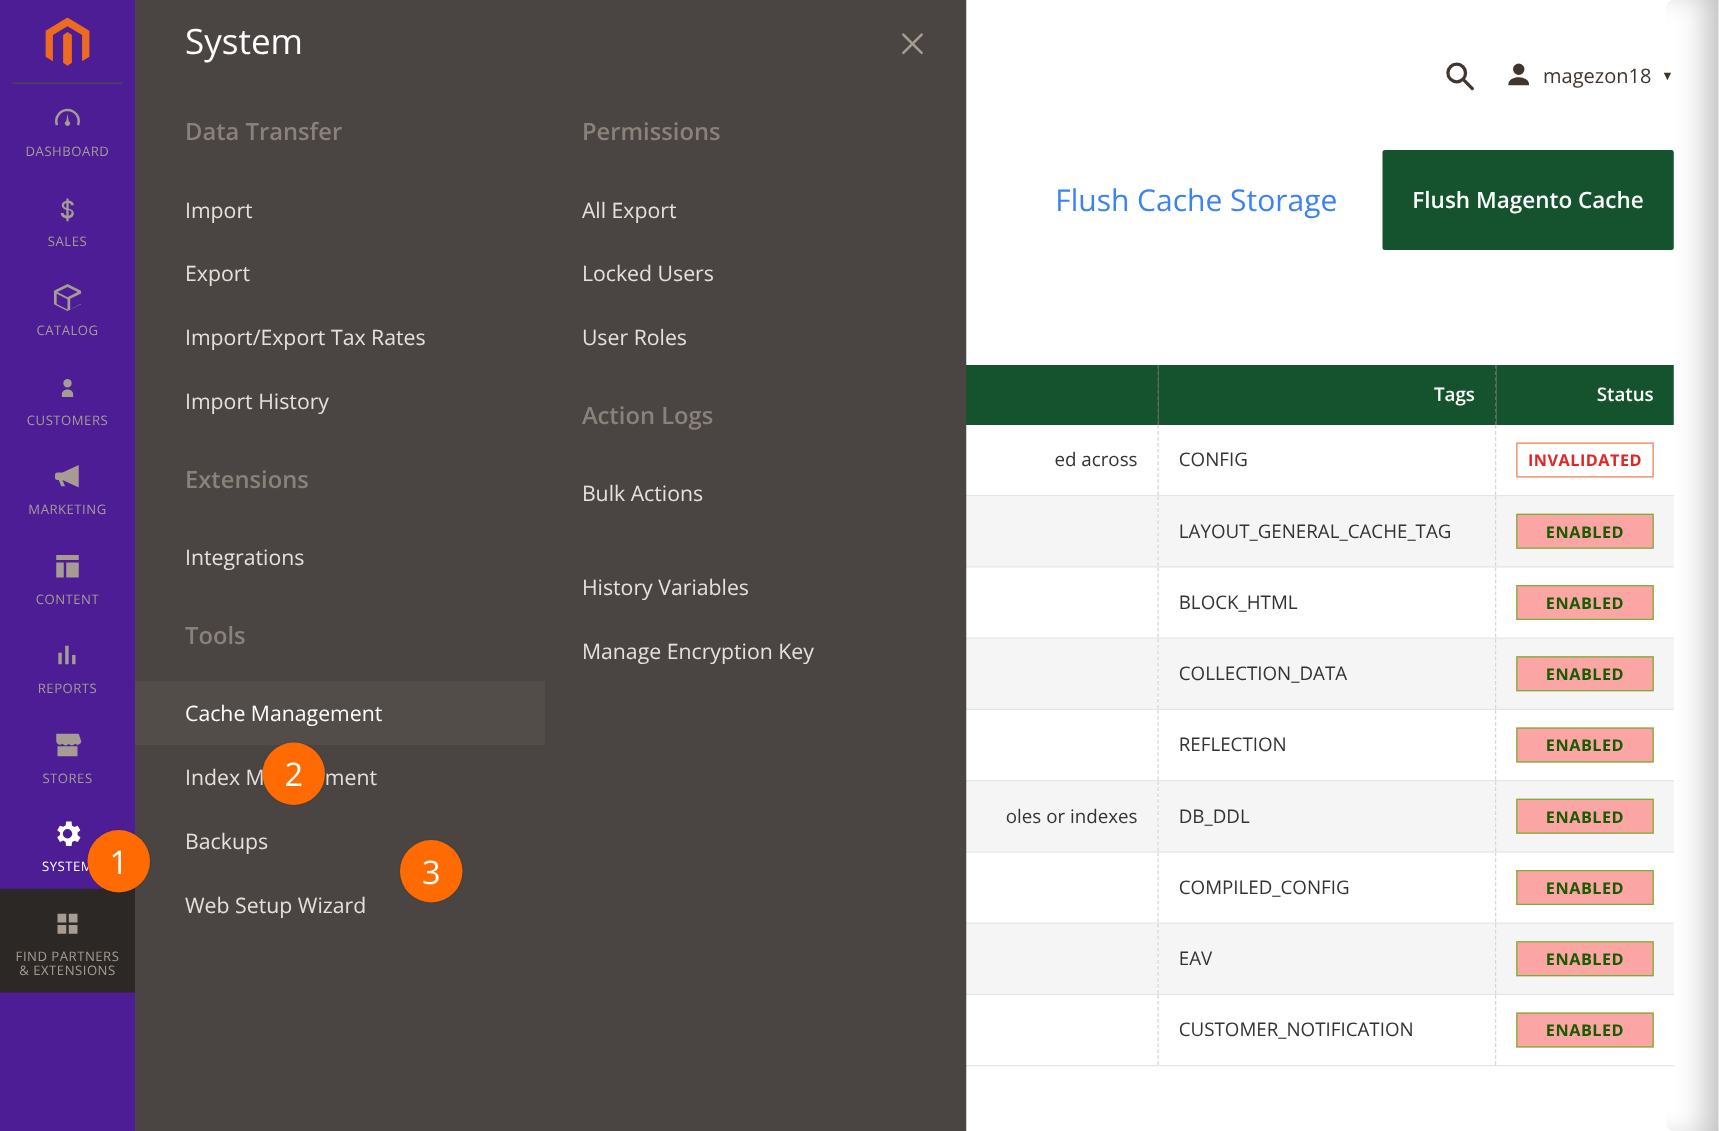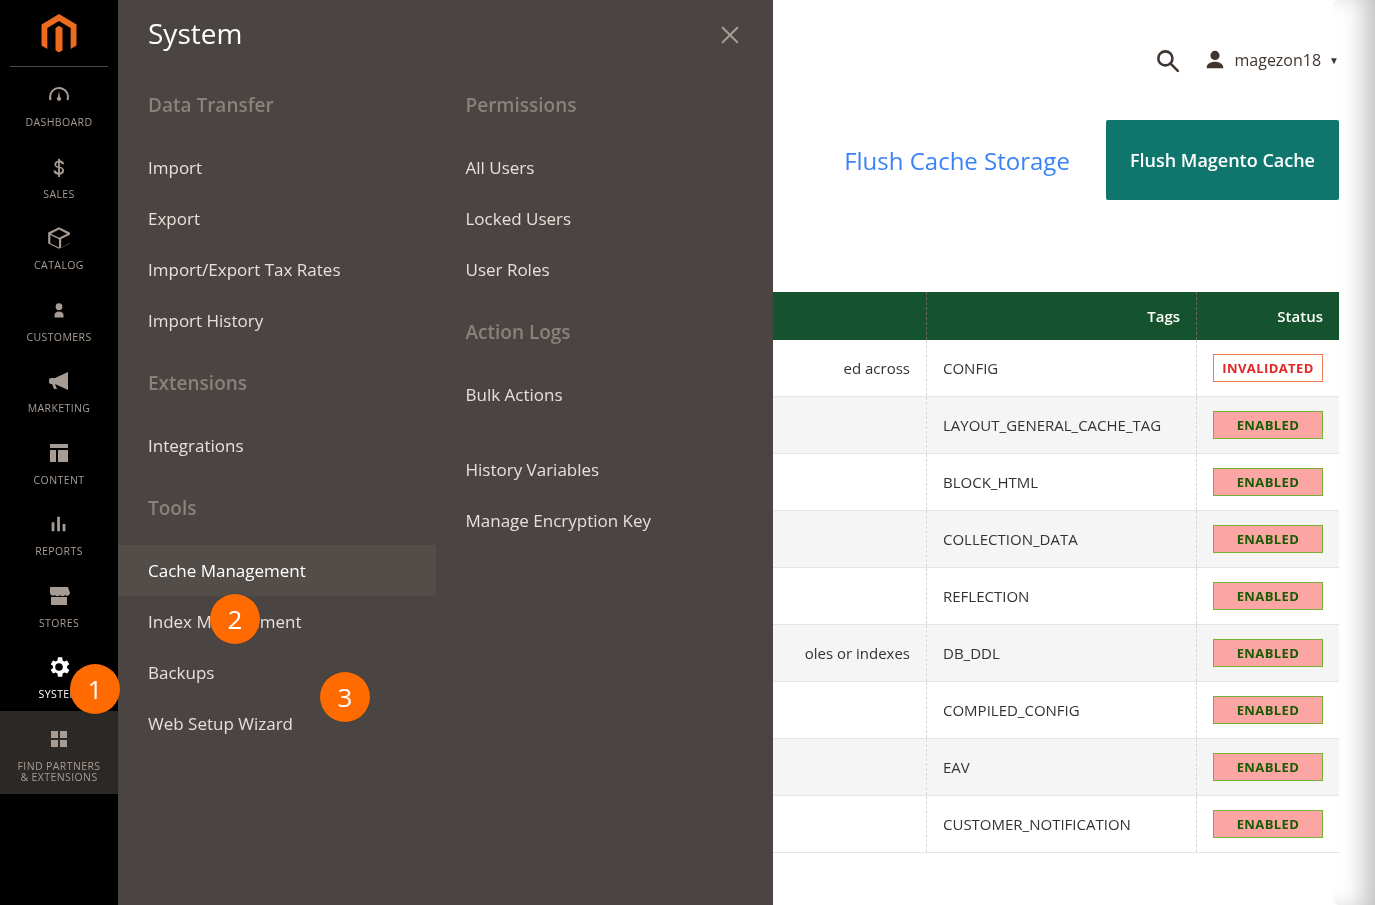--- a/index.html
+++ b/index.html
@@ -14,22 +14,22 @@
   .viewport {
     width: 1375px;
     height: 905px;
     position: relative;
     background: #fff;
   }
   
   .admin-sidebar {
     position: absolute;
     left: 0; top: 0; bottom: 0;
-    width: 118px;
-    background: #000000;
+    width: 108px;
+    background: #4c1d95;
     z-index: 5;
     display: flex;
     flex-direction: column;
     align-items: stretch;
   }
   .admin-sidebar .logo {
     height: 60px;
     display: flex;
     align-items: center;
     justify-content: center;
@@ -174,21 +174,21 @@
     color:#41362f; font-size:16px; cursor:pointer;
   }
   .account .caret { font-size:10px; color:#41362f; }
   .buttons-row {
     display:flex; align-items:center; justify-content:flex-end;
     gap: 36px;
     padding: 0 36px 32px 30px;
   }
   .link-btn { font-size: 24px; color:#3b82f6; cursor:pointer; }
   .btn-primary {
-    background:#0f766e; color:#fff;
+    background:#14532d; color:#fff;
     padding: 28px 24px;
     font-size: 18px;
     font-weight: 600;
     border-radius: 2px;
     cursor:pointer;
   }
   .gap60 { height: 60px; }
   .table-wrap { padding: 0 36px 0 0; }
   table.grid {
     width: 100%;
@@ -355,21 +355,21 @@
             <div class="group-title">Tools</div>
             <div class="menu-link is-sel">Cache Management</div>
             <div class="menu-link">Index Management</div>
             <div class="menu-link">Backups</div>
             <div class="menu-link">Web Setup Wizard</div>
           </div>
         </div>
         <div class="col">
           <div class="group">
             <div class="group-title">Permissions</div>
-            <div class="menu-link">All Users</div>
+            <div class="menu-link">All Export</div>
             <div class="menu-link">Locked Users</div>
             <div class="menu-link">User Roles</div>
           </div>
           <div class="group">
             <div class="group-title">Action Logs</div>
             <div class="menu-link">Bulk Actions</div>
           </div>
           <div class="group">
             <div class="menu-link">History Variables</div>
             <div class="menu-link">Manage Encryption Key</div>

